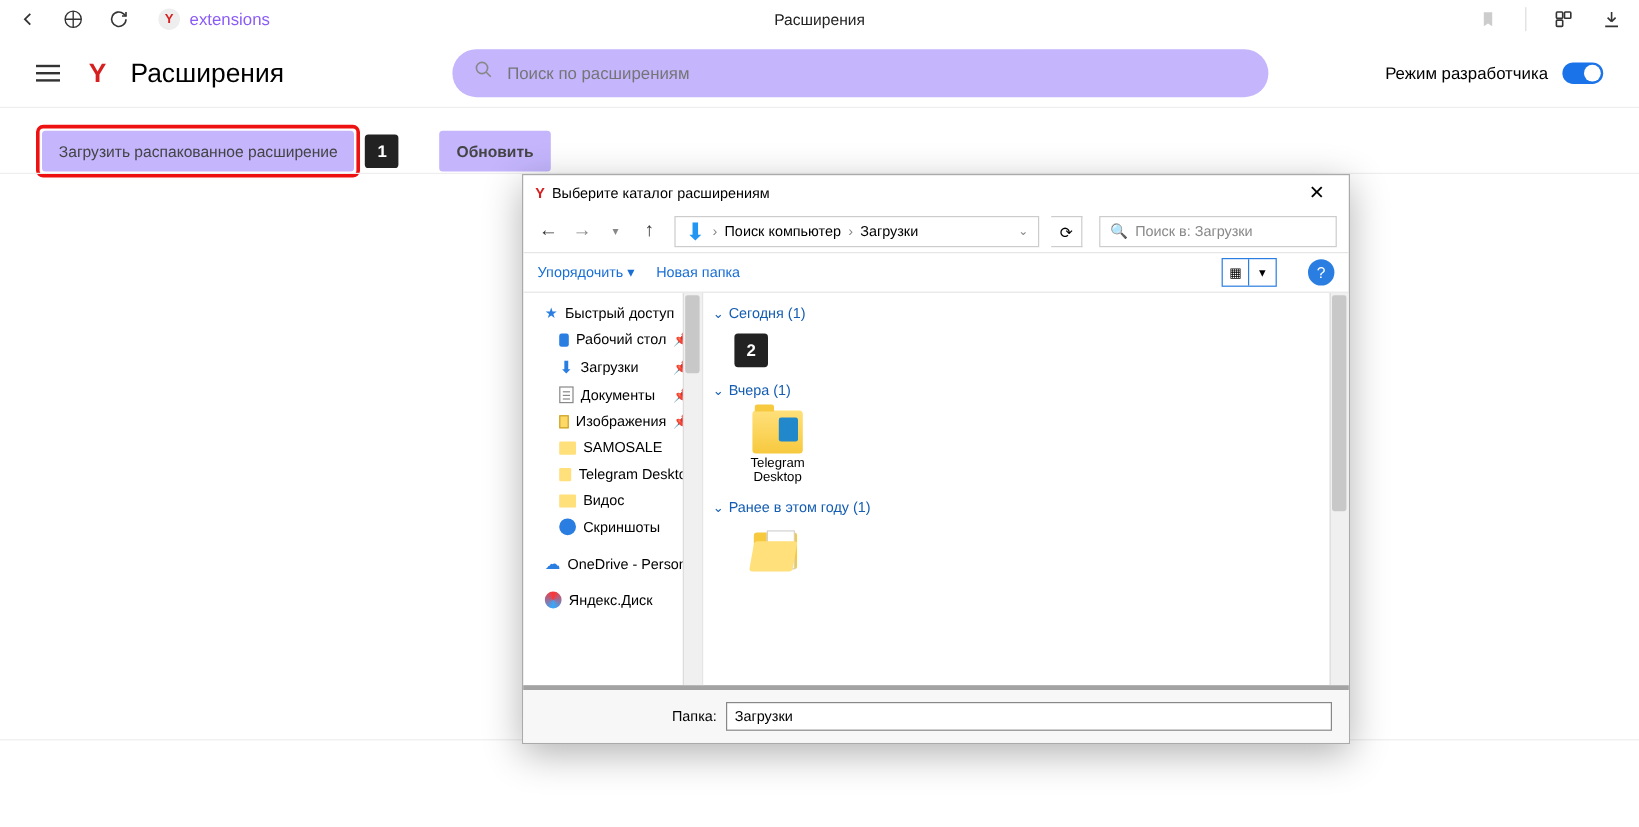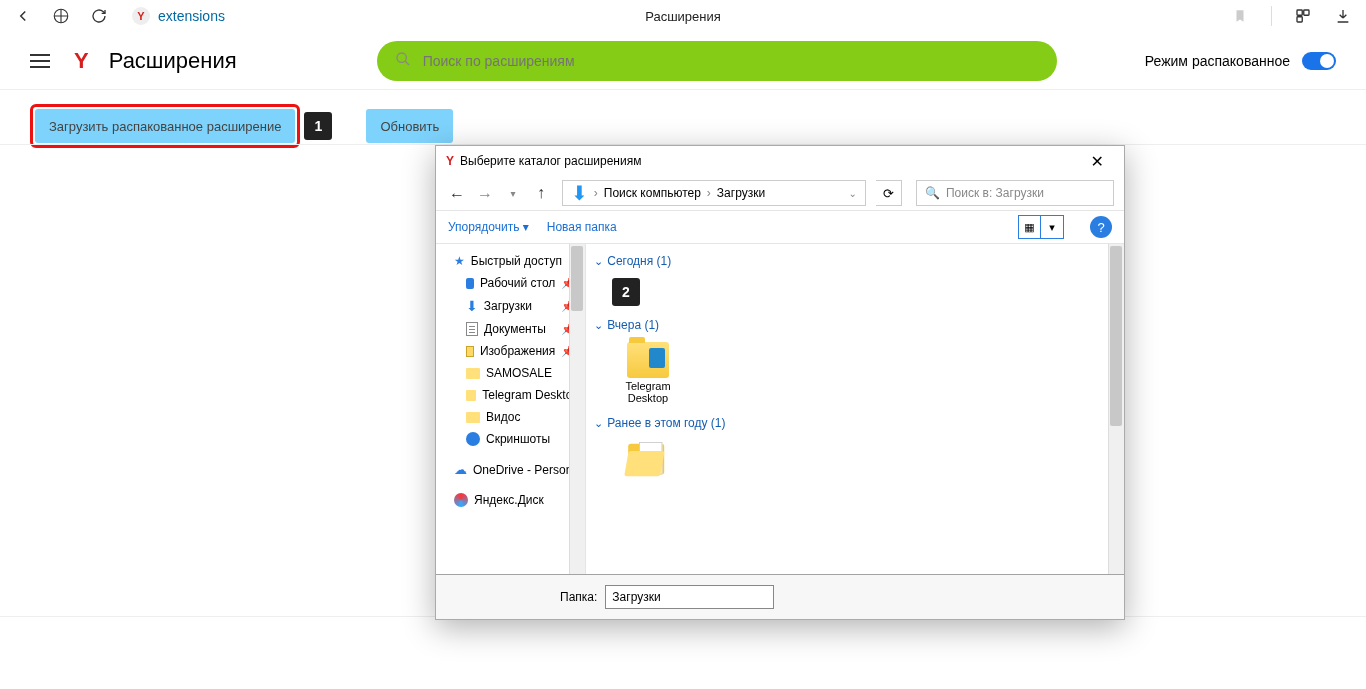--- a/index.html
+++ b/index.html
@@ -4,40 +4,40 @@
 <style>
   * { box-sizing: border-box; margin: 0; padding: 0; font-family: "Segoe UI", Arial, sans-serif; }
   body { width: 1366px; height: 689px; background: #fff; overflow: hidden; position: relative; }
 
   
   .chrome-bar { height: 32px; display: flex; align-items: center; padding: 0 14px; gap: 20px; border-bottom: 0; }
   .chrome-left { display: flex; align-items: center; gap: 20px; }
   .ic { width: 18px; height: 18px; display: inline-flex; align-items: center; justify-content: center; color: #333; }
   .chrome-url { display: flex; align-items: center; gap: 8px; margin-left: 4px; }
   .chrome-url .glob { width:18px;height:18px;border-radius:50%;background:#eee; display:flex;align-items:center;justify-content:center; }
-  .chrome-url span.addr { font-size: 14px; color: #0369a1; }
+  .chrome-url span.addr { font-size: 14px; color: #8b5cf6; }
   .chrome-title { position:absolute; left:50%; transform:translateX(-50%); font-size:13px; color:#222; }
   .chrome-right { margin-left:auto; display:flex; align-items:center; gap:22px; }
   .chrome-right .sep { width:1px; height:20px; background:#ddd; }
 
   
   .page-header { height: 58px; display:flex; align-items:center; padding: 0 30px; gap: 20px; border-bottom:1px solid #eee; }
   .menu-icon { width:24px; height:24px; display:flex; flex-direction:column; justify-content:center; gap:4px; }
   .menu-icon div { height:2px; background:#333; width:20px; }
   .y-logo { font-weight:700; font-size:22px; color:#d61f1f; font-family: Arial; }
   .page-title { font-size:22px; font-weight:500; }
-  .search-box { margin-left: 120px; width: 680px; height: 40px; background:#84cc16; border-radius:30px; display:flex; align-items:center; padding:0 18px; gap:12px; }
+  .search-box { margin-left: 120px; width: 680px; height: 40px; background:#c4b5fd; border-radius:30px; display:flex; align-items:center; padding:0 18px; gap:12px; }
   .search-box input { border:0; background:transparent; font-size:14px; width:100%; outline:none; color:#555; }
   .dev-toggle { margin-left:auto; display:flex; align-items:center; gap:12px; font-size:14px; }
   .toggle { width:34px; height:18px; background:#1a73e8; border-radius:10px; position:relative; }
   .toggle::after { content:""; position:absolute; right:2px; top:2px; width:14px; height:14px; border-radius:50%; background:#fff; }
 
   
   .btn-row { padding: 14px 30px; display:flex; gap:14px; align-items:center; }
-  .ext-btn { height:34px; padding:0 14px; background:#7dd3fc; border:0; font-size:13px; color:#444; border-radius:3px; cursor:pointer; }
+  .ext-btn { height:34px; padding:0 14px; background:#c4b5fd; border:0; font-size:13px; color:#444; border-radius:3px; cursor:pointer; }
   .hl-red { border:3px solid #e11; border-radius:6px; padding:2px; }
   .callout { width:28px; height:28px; background:#222; color:#fff; font-size:14px; font-weight:600; display:flex; align-items:center; justify-content:center; border-radius:3px; }
 
   
   .hline { position:absolute; top:144px; left:0; right:0; height:1px; background:#eee; }
   .hline2 { position:absolute; top:616px; left:0; right:0; height:1px; background:#eee; }
 
   
   .dialog { position:absolute; left:435px; top:145px; width:690px; height:475px; background:#fff; border:1px solid #aaa; box-shadow:0 8px 30px rgba(0,0,0,.3); display:flex; flex-direction:column; }
   .dlg-title { height:30px; display:flex; align-items:center; padding:0 10px; font-size:12px; }
@@ -75,21 +75,21 @@
   .items { display:flex; flex-wrap:wrap; gap:18px; padding:6px 0 6px 18px; }
   .fitem { width:72px; display:flex; flex-direction:column; align-items:center; gap:2px; font-size:11px; text-align:center; }
   .folder-ic { width:42px;height:36px; background:linear-gradient(#ffe07a,#f7c93e); border-radius:3px; position:relative; }
   .folder-ic::before{ content:""; position:absolute; left:2px; top:-5px; width:16px;height:6px; background:#f7c93e; border-radius:2px 2px 0 0;}
   .folder-open { width:48px;height:40px; position:relative; }
   .folder-open .back{ position:absolute;left:2px;top:2px;width:40px;height:34px;background:#f7c93e;border-radius:3px;}
   .folder-open .sheet{position:absolute;left:14px;top:0;width:26px;height:36px;background:#fff;border:1px solid #ccc;}
   .folder-open .front{position:absolute;left:0;top:10px;width:40px;height:28px;background:#ffe07a;border-radius:3px;transform:skewX(-10deg);}
   .hl-red2 { border:3px solid #e11; border-radius:6px; padding:4px; }
 
-  .dlg-footer { border-top:1px solid #a3a3a3; padding:10px 14px; display:flex; flex-direction:row; gap:10px; background:#f7f7f7;}
+  .dlg-footer { border-top:4px solid #a3a3a3; padding:10px 14px; display:flex; flex-direction:column; gap:10px; background:#f7f7f7;}
   .path-row { display:flex; align-items:center; gap:8px; }
   .path-row label { font-size:12px; }
   .path-row input { flex:1; height:24px; border:1px solid #888; padding:0 6px; font-size:12px; }
   .btn-footer { display:flex; justify-content:flex-end; gap:8px; }
   .winbtn { height:26px; padding: 0 18px; font-size:12px; border:1px solid #aaa; background:#efefef; cursor:pointer; }
 
   .star-ic{ color:#2a7de1; }
   .desk-ic{ width:14px;height:11px;background:#2a7de1;border-radius:2px;}
   .dl-ic{ color:#2a7de1; font-size:14px;}
   .doc-ic{ width:12px;height:14px;border:1px solid #888;background:#fff; position:relative;}
@@ -163,31 +163,31 @@
   <div class="search-box">
     <span>
       <svg width="16" height="16" viewBox="0 0 24 24" fill="none" stroke="#888" stroke-width="2">
           <circle cx="10" cy="10" r="7"></circle>
           <path d="M21 21l-6-6"></path>
         </svg>
     </span>
     <input placeholder="Поиск по расширениям" style="">
   </div>
   <div class="dev-toggle">
-    <span>Режим распакованное</span>
+    <span>Режим разработчика</span>
     <div class="toggle"></div>
   </div>
 </div>
 
 <div class="btn-row">
   <span class="hl-red">
     <button class="ext-btn">Загрузить распакованное расширение</button>
   </span>
   <span class="callout" style="margin-left:-10px;">1</span>
-  <button class="ext-btn" style="margin-left:20px;">Обновить</button>
+  <button class="ext-btn" style="margin-left:20px;font-weight:bold;">Обновить</button>
 </div>
 
 <div class="hline"></div>
 <div class="hline2"></div>
 
 <div class="dialog">
   <div class="dlg-title">
     <span style="color:#d61f1f;font-weight:700;margin-right:6px;">Y</span>
     <span>Выберите каталог расширениям</span>
     <span class="closebtn">✕</span>

